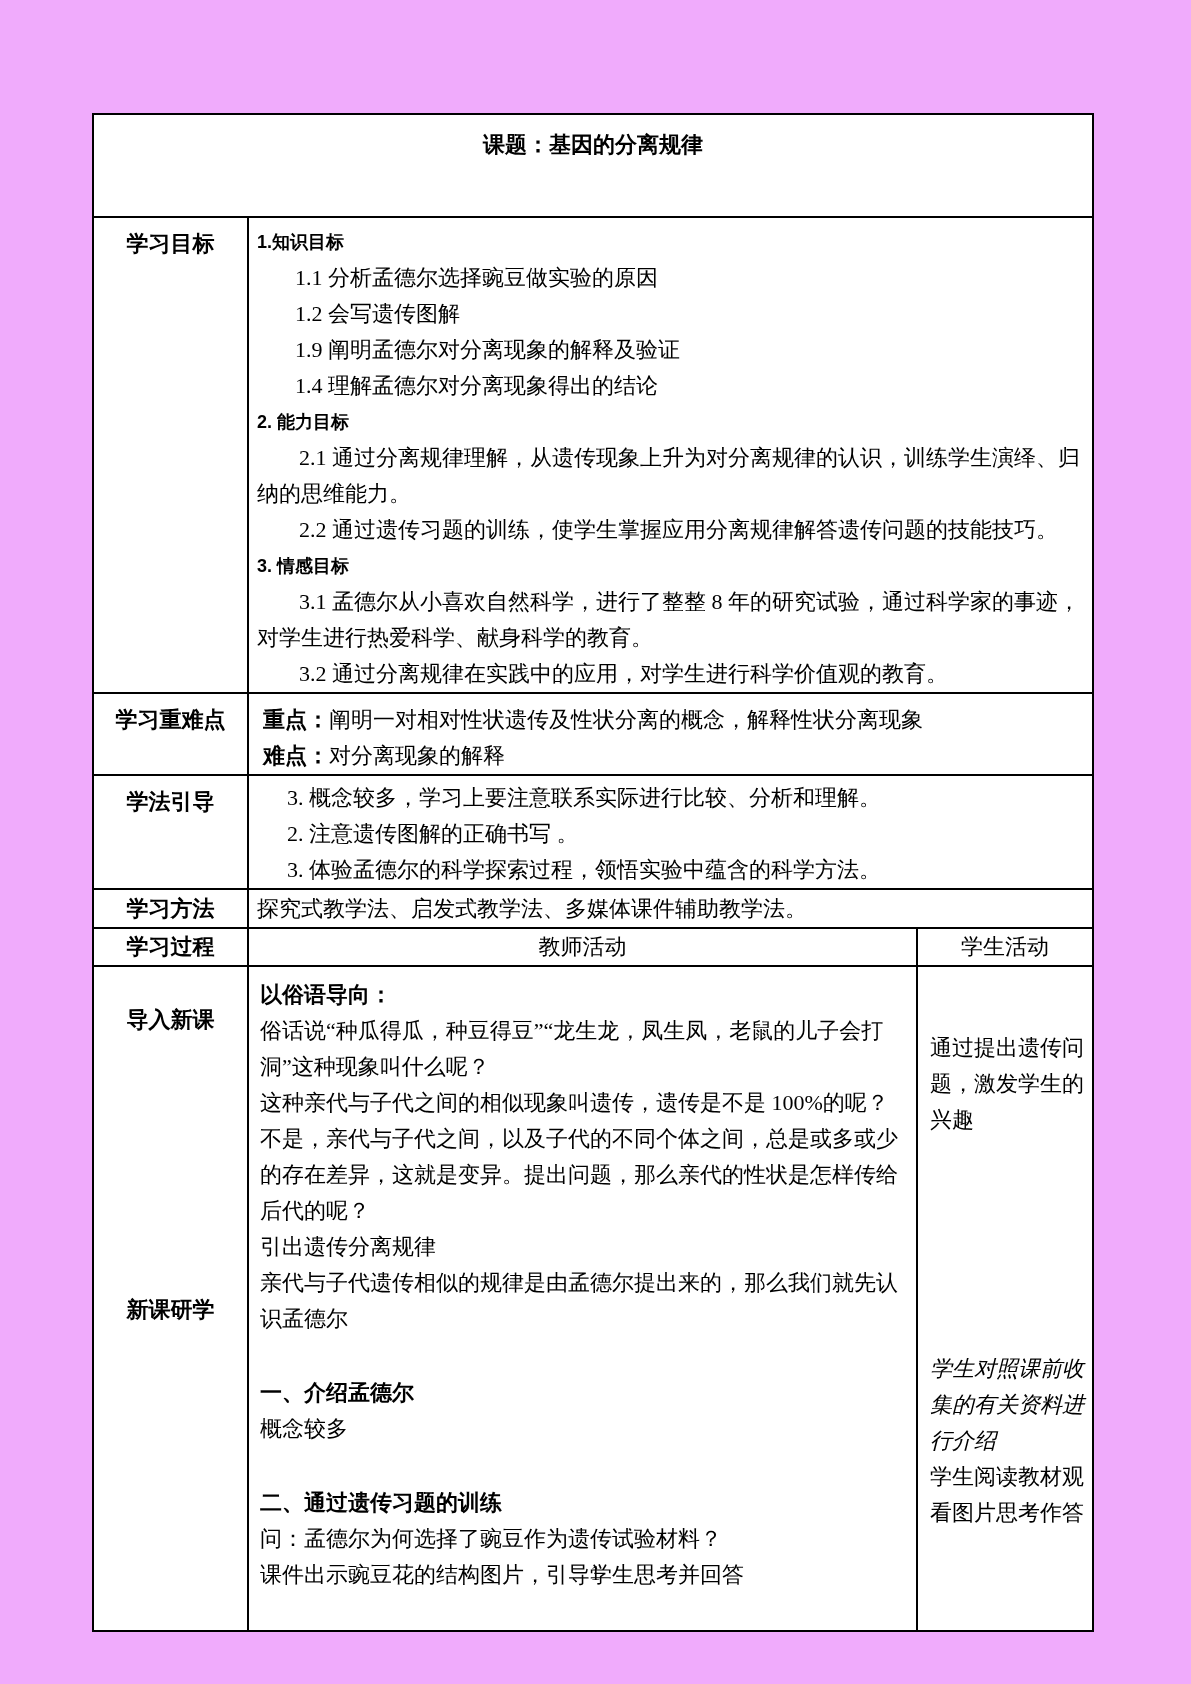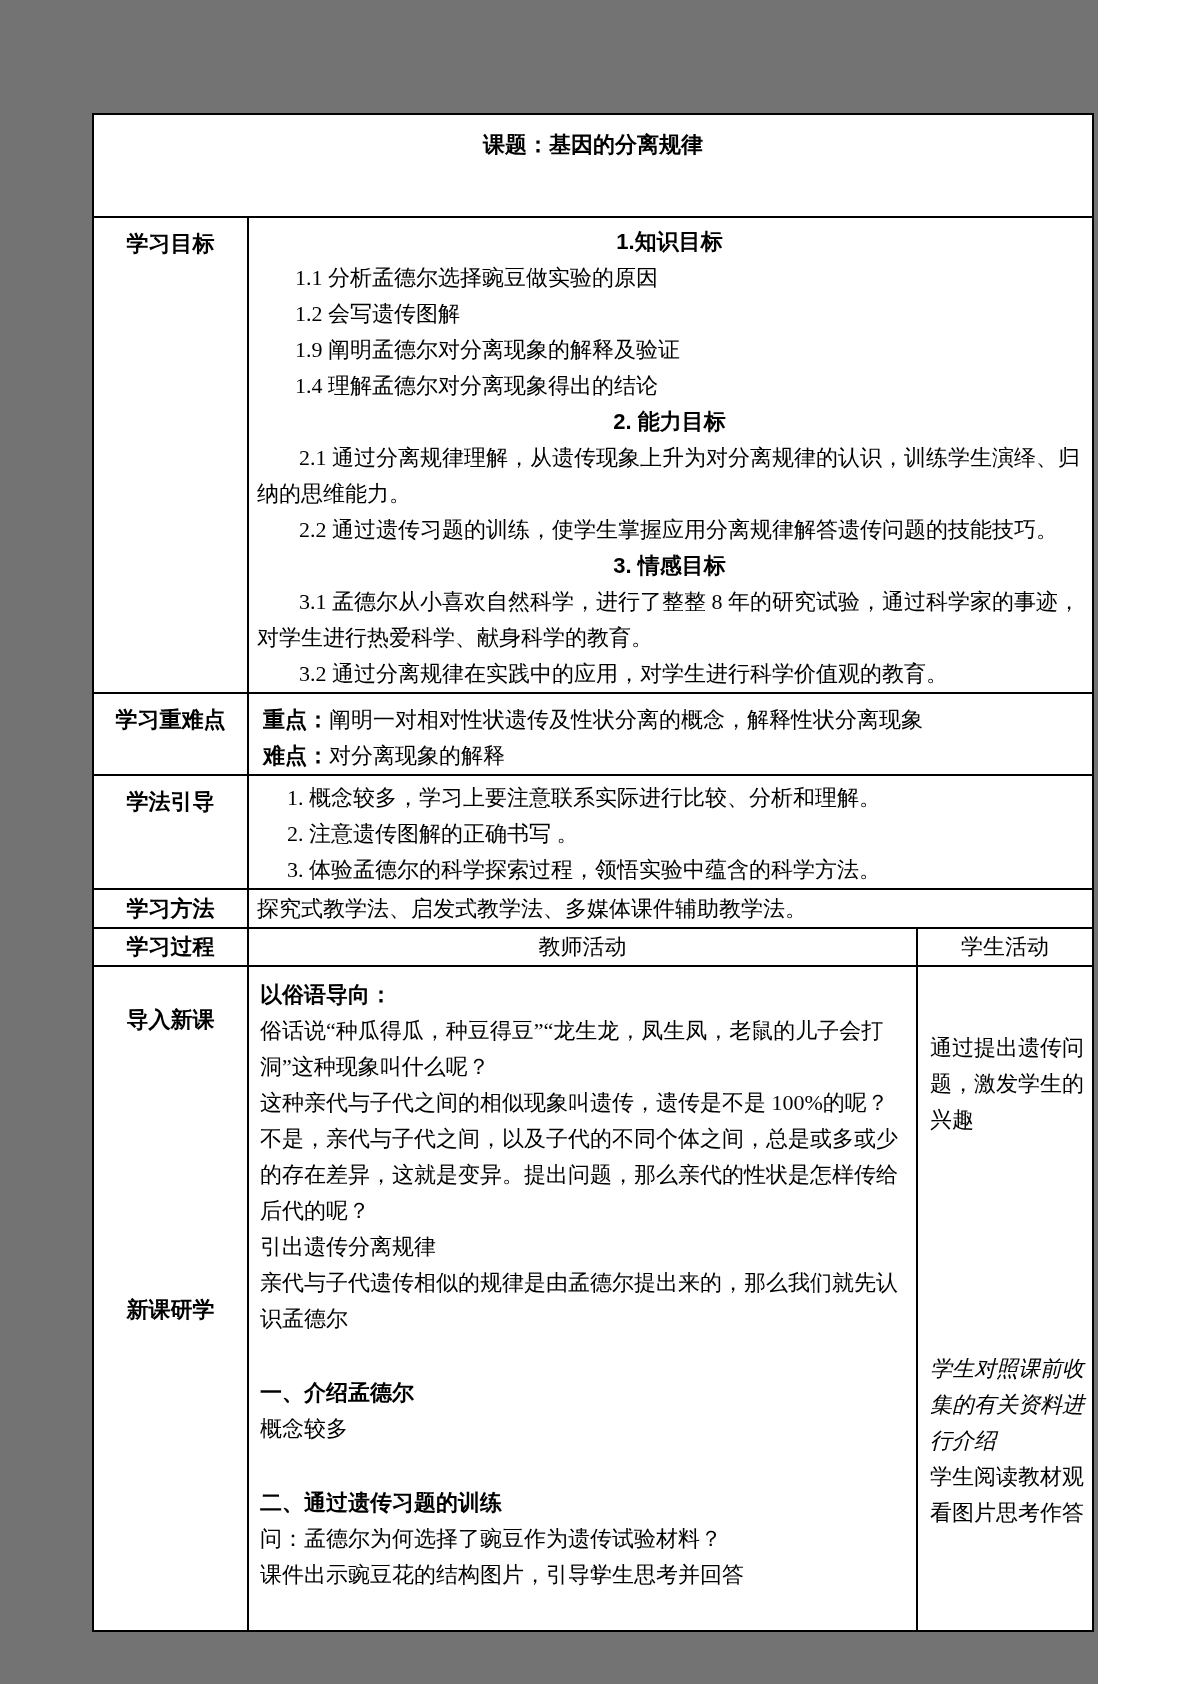--- a/index.html
+++ b/index.html
@@ -2,21 +2,21 @@
 <html><head>
 <meta charset="utf-8">
 <style>
   html, body { margin: 0; padding: 0; background: #ffffff; }
   body {
     width: 1191px; height: 1684px;
     font-family: "Liberation Serif", serif;
     color: #000000;
     position: relative;
   }
-  .page { position: relative; width: 1098px; height: 1684px; background: #737373; overflow: hidden; }
+  .page { position: relative; width: 1191px; height: 1684px; background: #f0abfc; overflow: hidden; }
 
   table.doc {
     position: absolute; left: 92px; top: 113px;
     width: 1000px;
     border-collapse: collapse; table-layout: fixed;
     background: #ffffff;
   }
   table.doc td {
     border: 2px solid #000000;
     vertical-align: top;
@@ -39,21 +39,21 @@
     text-align: center;
     font-weight: bold;
     font-size: 25px;
     font-family: "Liberation Sans", sans-serif;
     padding-top: 8px !important;
   }
   .label-cell.vcenter { padding-top: 0 !important; vertical-align: middle; }
 
   
   .obj-cell { padding: 6px 10px 0 8px !important; }
-  .obj-heading { font-weight: bold; font-family: "Liberation Sans", sans-serif; font-size: 22px; text-align: center; }
+  .obj-heading { font-weight: bold; font-family: "Liberation Sans", sans-serif; font-size: 18px; }
   .obj-item { padding-left: 38px; }
   .obj-para { margin: 0; text-indent: 42px; }
 
   
   .kp-cell { padding: 8px 10px 0 14px !important; line-height: 36px; }
   .kp-line { margin: 0; }
   .kp-label { font-weight: bold; font-family: "Liberation Sans", sans-serif; }
 
   
   .gd-cell { padding: 4px 10px 0 8px !important; line-height: 30px; }
@@ -124,21 +124,21 @@
       <td class="label-cell">学习重难点</td>
       <td colspan="2" class="kp-cell">
         <p class="kp-line"><span class="kp-label">重点：</span><span>阐明一对相对性状遗传及性状分离的概念，解释性状分离现象</span></p>
         <p class="kp-line"><span class="kp-label">难点：</span><span>对分离现象的解释</span></p>
       </td>
     </tr>
 
     <tr style="height:94px">
       <td class="label-cell">学法引导</td>
       <td colspan="2" class="gd-cell">
-        <div class="gd-item">1. 概念较多，学习上要注意联系实际进行比较、分析和理解。</div>
+        <div class="gd-item">3. 概念较多，学习上要注意联系实际进行比较、分析和理解。</div>
         <div class="gd-item">2. 注意遗传图解的正确书写 。</div>
         <div class="gd-item">3. 体验孟德尔的科学探索过程，领悟实验中蕴含的科学方法。</div>
       </td>
     </tr>
 
     <tr style="height:33px">
       <td class="label-cell vcenter">学习方法</td>
       <td colspan="2" class="mt-cell">探究式教学法、启发式教学法、多媒体课件辅助教学法。</td>
     </tr>
 

